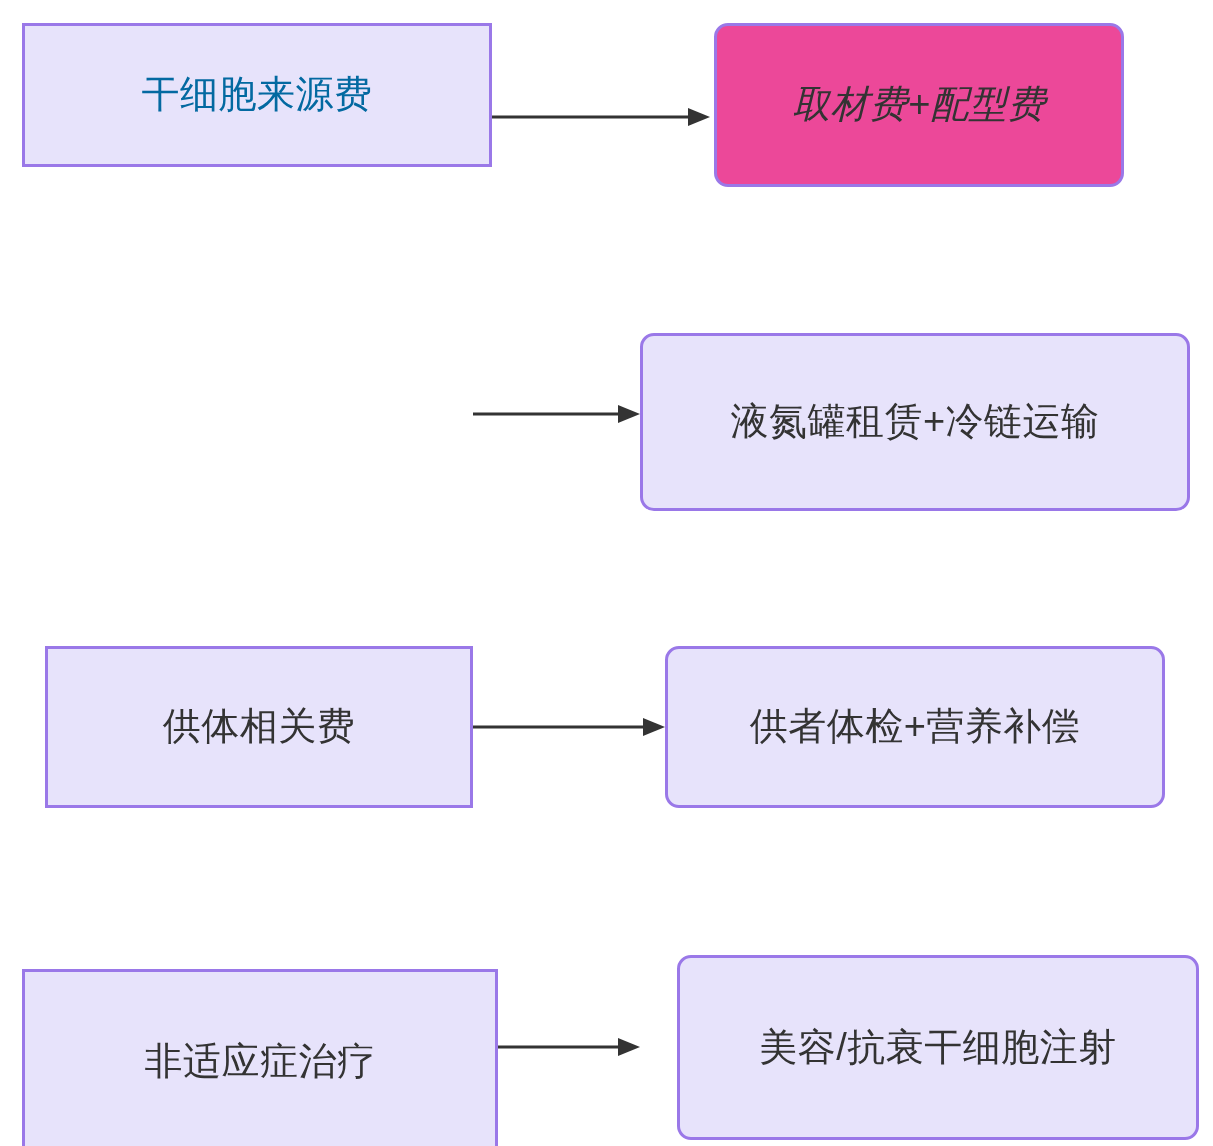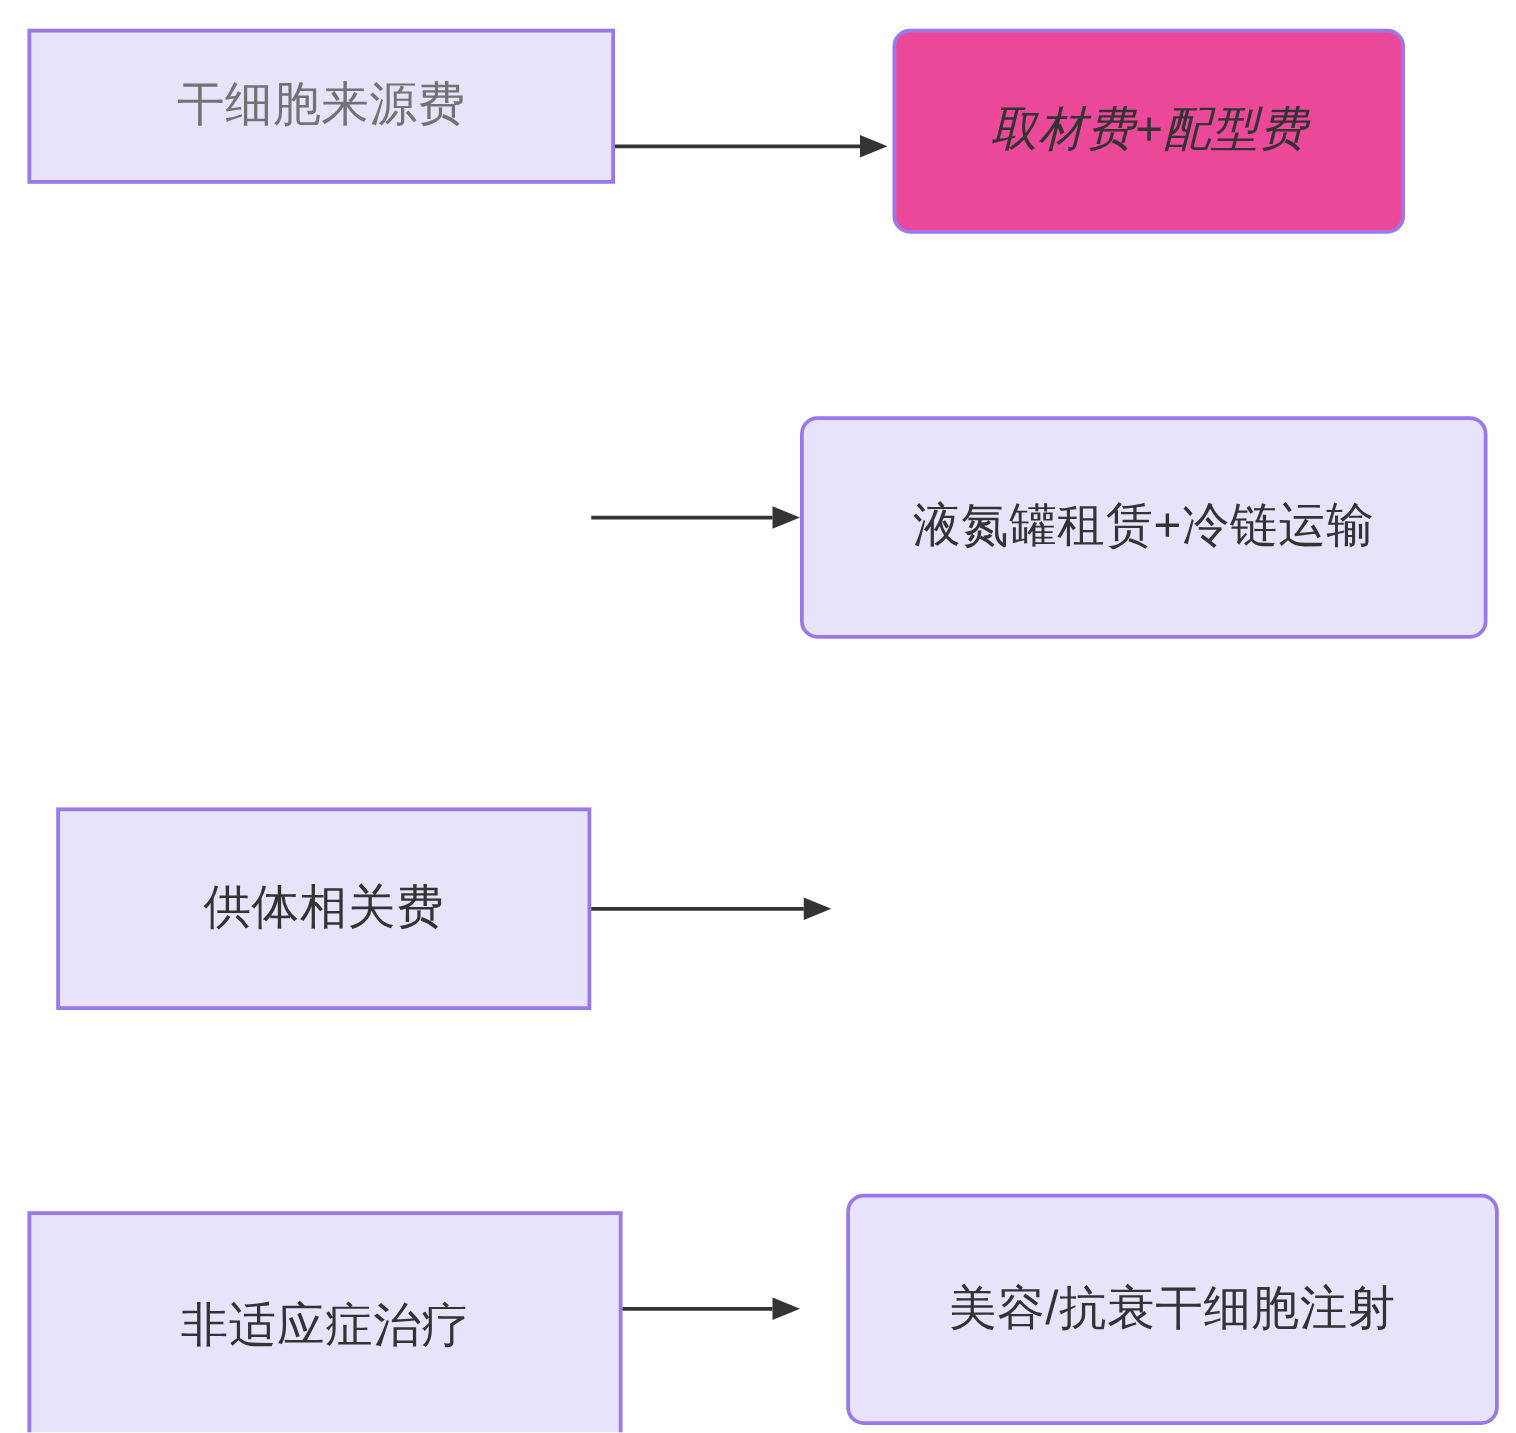--- a/index.html
+++ b/index.html
@@ -49,21 +49,21 @@
   .edge svg {
     display: block;
     overflow: visible;
   }
 </style>
 </head>
 <body style="background: rgb(255, 255, 255);">
 
 <div id="diagram" style="background: rgb(255, 255, 255); width: 1213px; height: 1146px;">
 
-  <div class="node sharp" style="left: 22px; top: 23px; width: 470px; height: 124px; background: rgb(231, 227, 251); border-color: rgb(154, 120, 232); color: #737373;">
+  <div class="node sharp" style="left: 22px; top: 23px; width: 470px; height: 144px; background: rgb(231, 227, 251); border-color: rgb(154, 120, 232); color: #0369a1;">
     <span class="label">干细胞来源费</span>
   </div>
 
   <div class="edge" style="left:492px; top:105px; width:222px;">
     <svg width="222" height="24" viewBox="0 0 222 24" aria-hidden="true">
       <line x1="0" y1="12" x2="196" y2="12" stroke="#333333" stroke-width="3"></line>
       <polygon points="196,3 218,12 196,21" fill="#333333"></polygon>
     </svg>
   </div>
 
@@ -87,20 +87,23 @@
     <span class="label">供体相关费</span>
   </div>
 
   <div class="edge" style="left:473px; top:715px; width:194px;">
     <svg width="194" height="24" viewBox="0 0 194 24" aria-hidden="true">
       <line x1="0" y1="12" x2="170" y2="12" stroke="#333333" stroke-width="3"></line>
       <polygon points="170,3 192,12 170,21" fill="#333333"></polygon>
     </svg>
   </div>
 
+  <div class="node rounded" style="left: 665px; top: 646px; width: 500px; height: 162px; background: rgb(231, 227, 251); border-color: rgb(154, 120, 232); color: rgb(51, 51, 51);">
+    <span class="label">供者体检+营养补偿</span>
+  </div>
 
   <div class="node sharp" style="left: 22px; top: 955px; width: 476px; height: 185px; background: rgb(231, 227, 251); border-color: rgb(154, 120, 232); color: rgb(51, 51, 51); margin-top: 14px;">
     <span class="label">非适应症治疗</span>
   </div>
 
   <div class="edge" style="left:498px; top:1035px; width:144px;">
     <svg width="144" height="24" viewBox="0 0 144 24" aria-hidden="true">
       <line x1="0" y1="12" x2="120" y2="12" stroke="#333333" stroke-width="3"></line>
       <polygon points="120,3 142,12 120,21" fill="#333333"></polygon>
     </svg>

